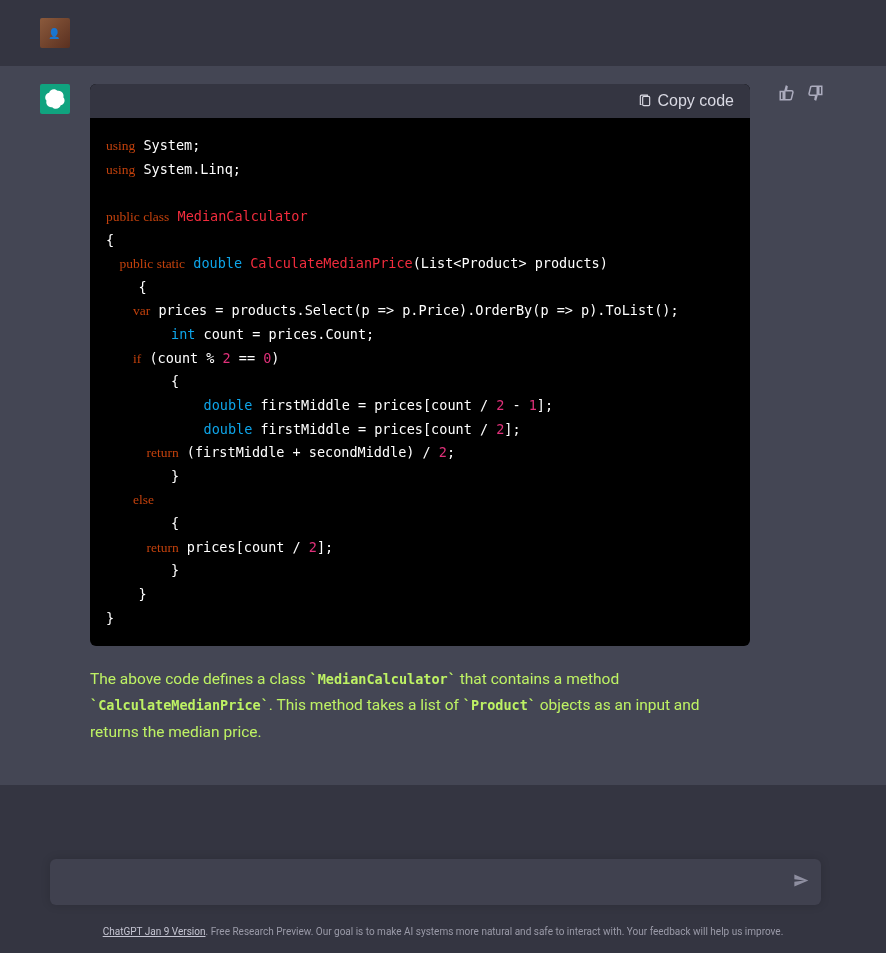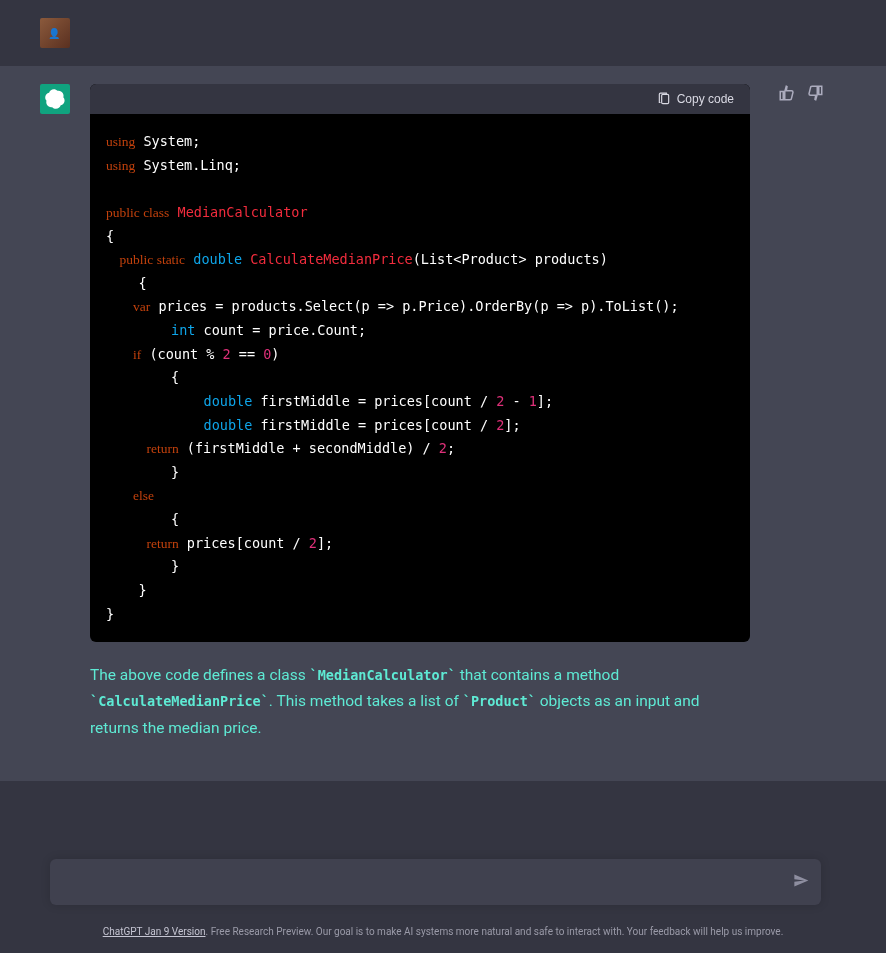--- a/index.html
+++ b/index.html
@@ -19,30 +19,30 @@
 .avatar { width: 30px; height: 30px; flex-shrink: 0; border-radius: 2px; }
 .avatar.user-av { background: linear-gradient(135deg, #8b5a3c, #5a3020); display: flex; align-items: center; justify-content: center; font-size: 10px; }
 .avatar.ai-av { background: #10a37f; display: flex; align-items: center; justify-content: center; }
 .avatar.ai-av svg { width: 20px; height: 20px; }
 .msg-content { flex: 1; line-height: 1.6; max-width: 660px; }
 .feedback { display: flex; gap: 10px; margin-left: 8px; color: #acacbe; }
 .feedback svg { width: 18px; height: 18px; cursor: pointer; }
 
 .code-card { background: #000; border-radius: 6px; overflow: hidden; margin-bottom: 20px; }
 .code-header { background: #343541; display: flex; justify-content: flex-end; align-items: center; padding: 8px 16px; color: #d9d9e3; font-size: 12px; }
-.copy-btn { display: flex; align-items: center; gap: 6px; cursor: pointer; background: none; border: none; color: #d9d9e3; font-size: 12px; }
+.copy-btn { display: flex; align-items: center; gap: 6px; cursor: pointer; background: none; border: none; color: #d9d9e3; font-size: 16px; }
 .copy-btn svg { width: 14px; height: 14px; }
 .code-body { padding: 16px; font-family: "Consolas", "Menlo", monospace; font-size: 13.5px; line-height: 1.75; white-space: pre; overflow-x: auto; color: #fff; }
 
 .tk-kw { color: #c2410c; font-family: Liberation Serif, serif; }
 .tk-type { color: #0ea5e9; }
 .tk-fn { color: #f22c3d; }
 .tk-num { color: #df3079; }
 
-.explain { color: #5eead4; font-size: 15.5px; line-height: 1.7; }
+.explain { color: #bef264; font-size: 15.5px; line-height: 1.7; }
 .explain .ic { font-family: "Consolas", "Menlo", monospace; font-size: 13.5px; font-weight: 700; }
 
 .input-area {
   position: absolute;
   bottom: 48px;
   left: 50px;
   right: 65px;
 }
 .input-box {
   background: #40414f;
@@ -100,21 +100,21 @@
         </button>
       </div>
       <div class="code-body"><span class="tk-kw">using</span><span> System;</span>
 <span class="tk-kw">using</span><span> System.Linq;</span>
 
 <span class="tk-kw">public</span><span class="tk-kw"> class</span><span class="tk-fn"> MedianCalculator</span>
 <span>{</span>
 <span class="tk-kw">    public</span><span class="tk-kw"> static</span><span class="tk-type"> double</span><span class="tk-fn"> CalculateMedianPrice</span><span>(List&lt;Product&gt; products)</span>
 <span>    {</span>
 <span class="tk-kw">        var</span><span> prices = products.Select(p =&gt; p.Price).OrderBy(p =&gt; p).ToList();</span>
-<span class="tk-type">        int</span><span> count = price.Count;</span>
+<span class="tk-type">        int</span><span> count = prices.Count;</span>
 <span class="tk-kw">        if</span><span> (count % </span><span class="tk-num">2</span><span> == </span><span class="tk-num">0</span><span>)</span>
 <span>        {</span>
 <span class="tk-type">            double</span><span> firstMiddle = prices[count / </span><span class="tk-num">2</span><span> - </span><span class="tk-num">1</span><span>];</span>
 <span class="tk-type">            double</span><span> firstMiddle = prices[count / </span><span class="tk-num">2</span><span>];</span>
 <span class="tk-kw">            return</span><span> (firstMiddle + secondMiddle) / </span><span class="tk-num">2</span><span>;</span>
 <span>        }</span>
 <span class="tk-kw">        else</span>
 <span>        {</span>
 <span class="tk-kw">            return</span><span> prices[count / </span><span class="tk-num">2</span><span>];</span>
 <span>        }</span>

